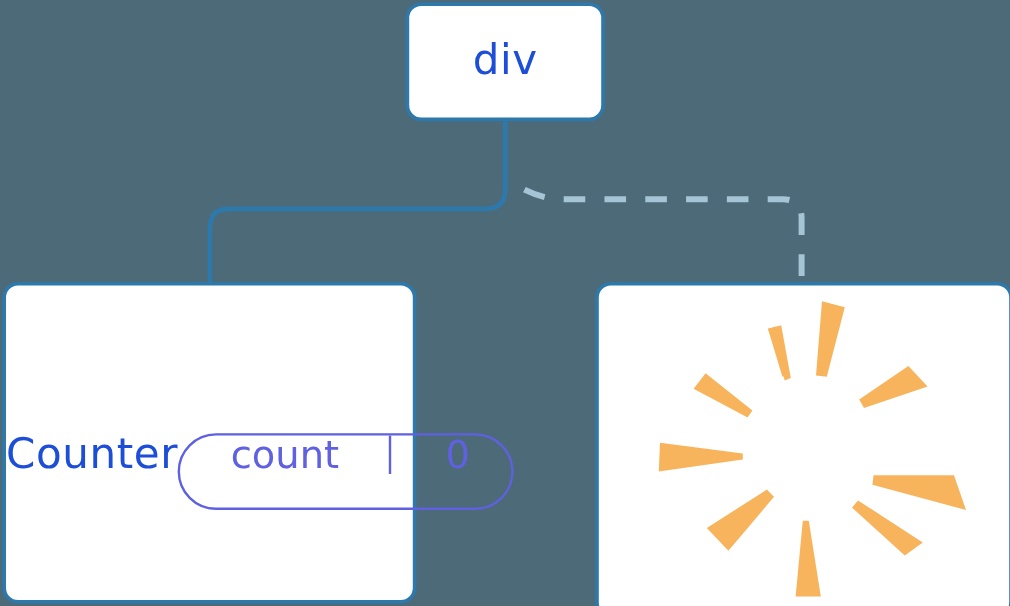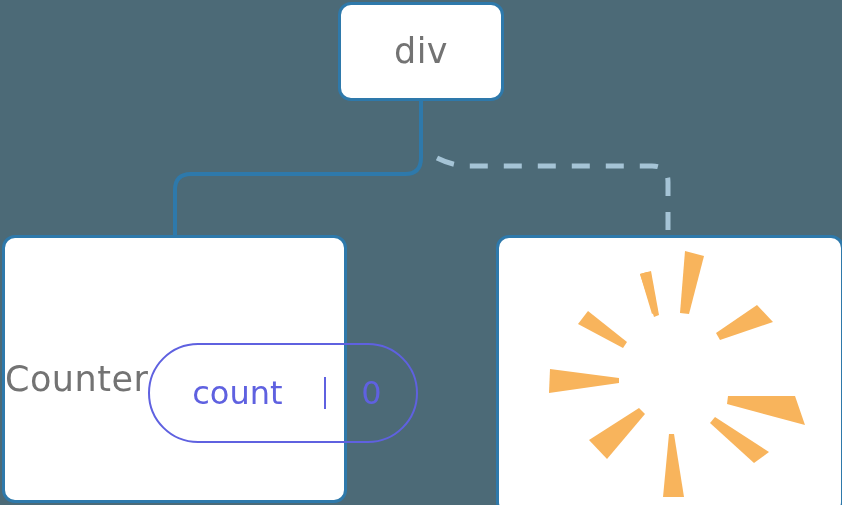--- a/index.html
+++ b/index.html
@@ -38,21 +38,21 @@
   #node-div {
     left: 338px;
     top: 2px;
     width: 166px;
     height: 99px;
     display: flex;
     align-items: center;
     justify-content: center;
   }
   .node-title {
-    color: #737373;
+    color: #1d4ed8;
     font-size: 35px;
     letter-spacing: 0.5px;
     line-height: 1;
     font-weight: 400;
   }
   #node-counter {
     left: 2px;
     top: 235px;
     width: 345px;
     height: 268px;
@@ -60,25 +60,26 @@
     flex-direction: row;
     align-items: center;
     padding-top: 48px;
   }
   #node-counter .node-title {
     margin-bottom: 28px;
   }
   .state-pill {
     position: relative;
     display: flex;
-    align-items: center;
+    align-items: flex-start;
     border: 2px solid #5f61e0;
     border-radius: 999px;
-    height: 100px;
+    height: 64px;
     box-sizing: border-box;
+    gap: 10px;
   }
   .pill-key,
   .pill-value {
     display: flex;
     align-items: center;
     justify-content: center;
     color: #5f61e0;
     font-size: 32px;
     line-height: 1;
   }

